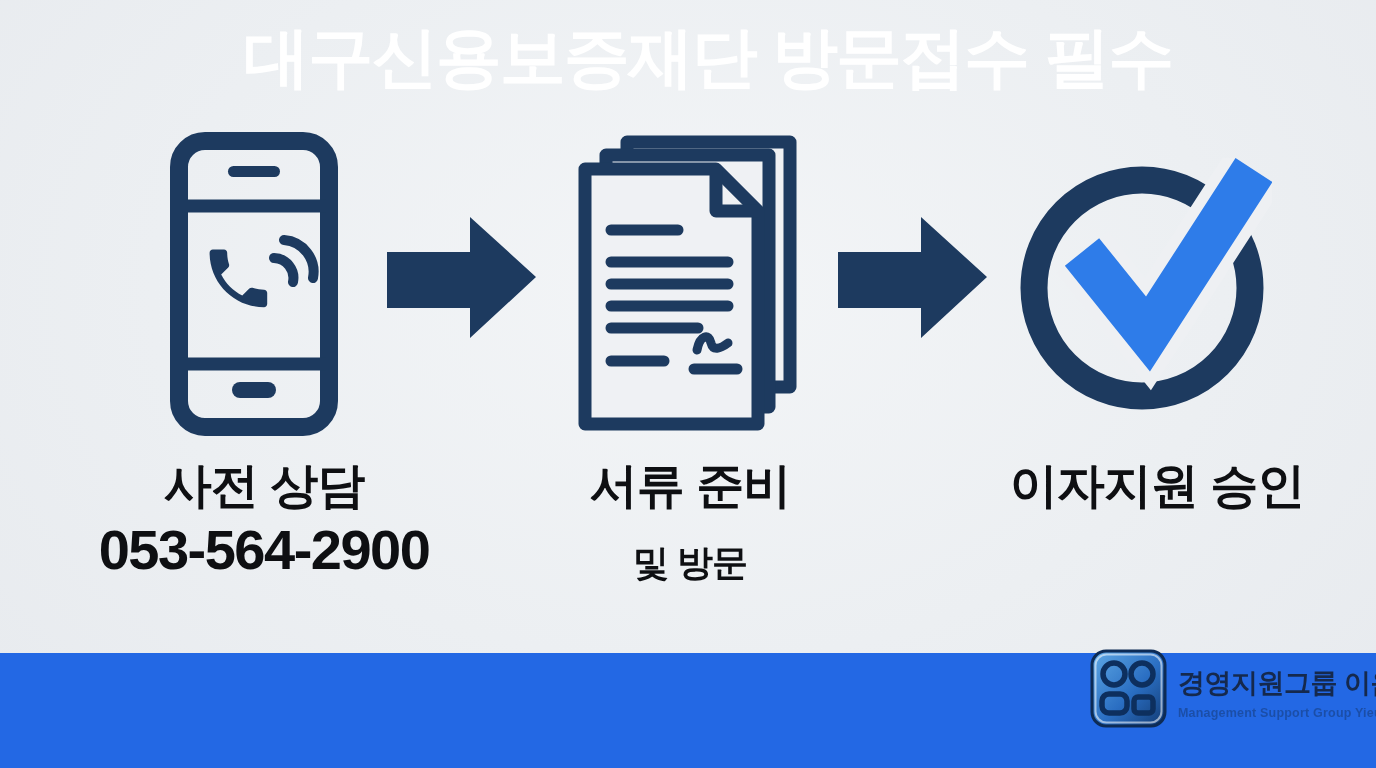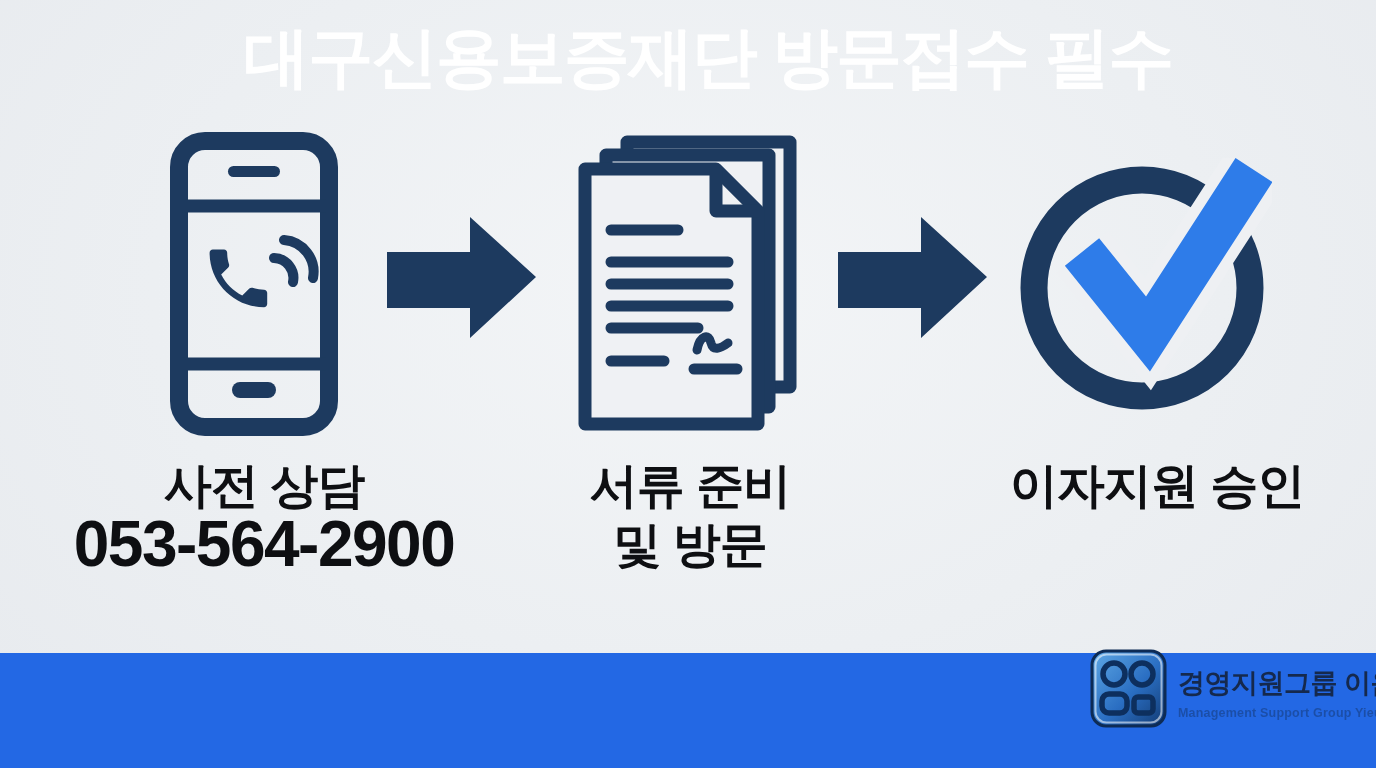--- a/index.html
+++ b/index.html
@@ -24,24 +24,24 @@
 
   
   .step-label-block{
     position:absolute;top:458px;width:460px;text-align:center;
     color:var(--label-text);
   }
   .step-title{
     font-size:48px;font-weight:900;line-height:56px;letter-spacing:-1px;
   }
   .step-sub{
-    font-size:48px;font-weight:900;line-height:58px;letter-spacing:-1px;margin-top:2px;
+    font-size:36px;font-weight:900;line-height:58px;letter-spacing:-1px;margin-top:20px;
   }
   .step-sub.phone-number{
-    font-size:64px;line-height:60px;letter-spacing:-1.5px;margin-top:0;
+    font-size:56px;line-height:60px;letter-spacing:-1.5px;margin-top:6px;
   }
 
   
   .banner{
     position:absolute;left:0;bottom:0;width:1376px;height:115px;
     background:var(--banner-blue);
     z-index:2;
   }
   .banner-text{
     position:absolute;left:0;top:0;width:1376px;height:115px;

